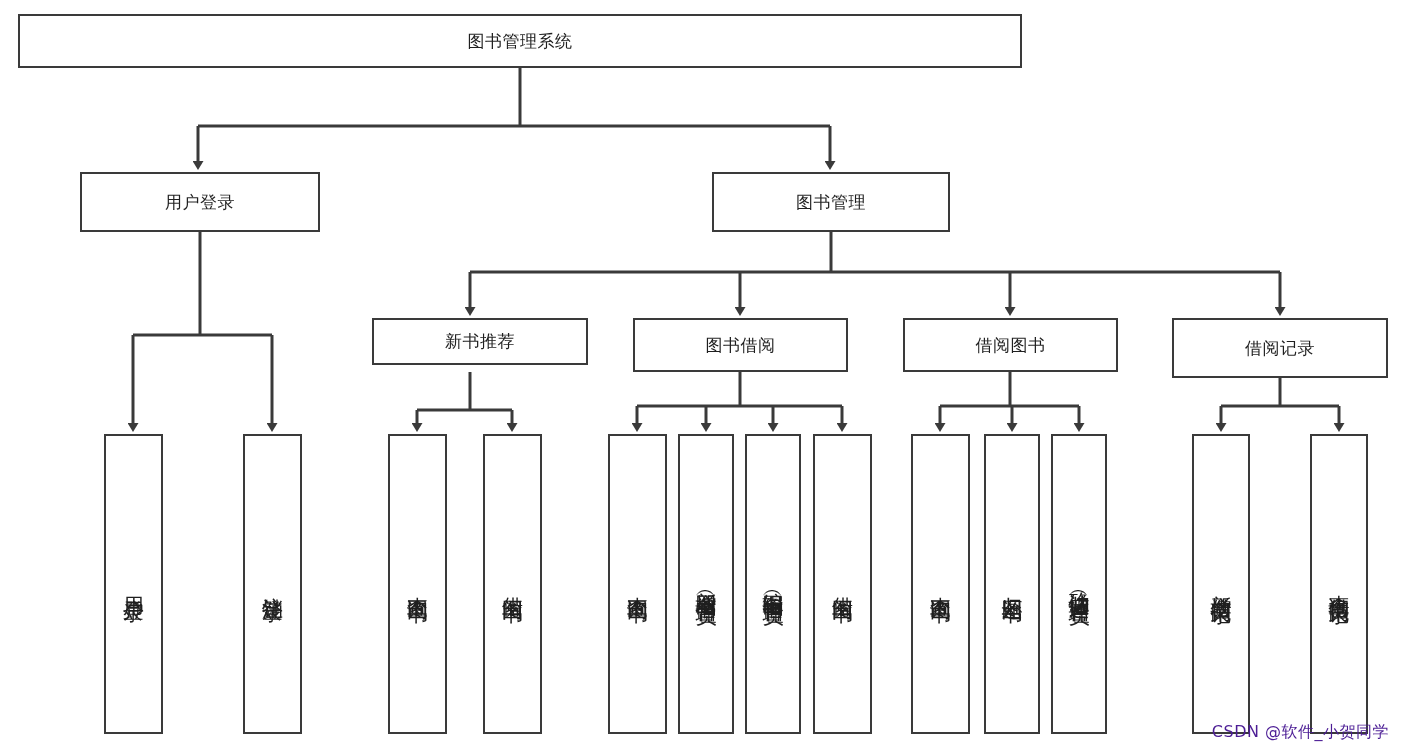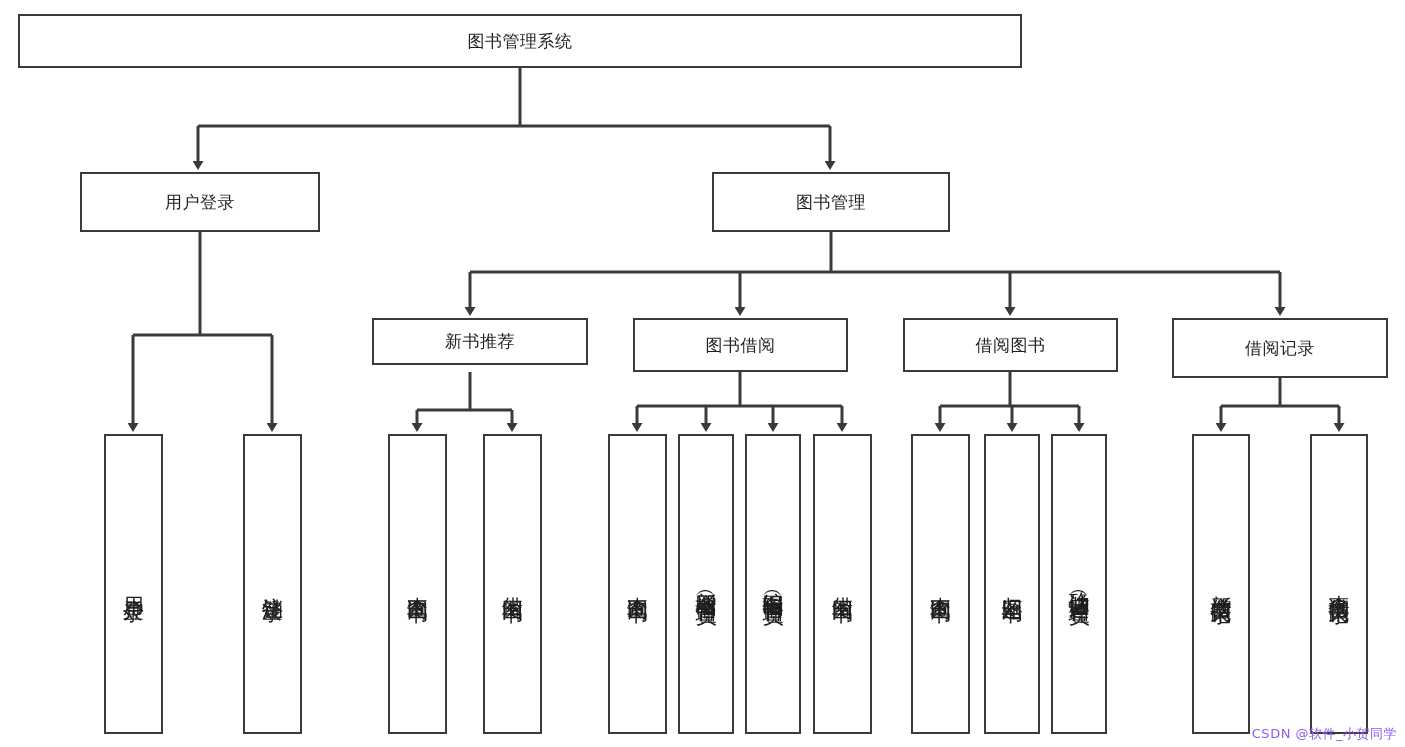--- a/index.html
+++ b/index.html
@@ -54,24 +54,24 @@
   }
   .node.v .vtext {
     writing-mode: vertical-rl;
     text-orientation: upright;
     display: block;
     white-space: nowrap;
   }
   .root-node { font-size: 22px; }
   .watermark {
     position: absolute;
-    right: 8px;
+    right: 16px;
     bottom: 4px;
-    font-size: 13px;
-    color: #8b5cf6;
+    font-size: 16px;
+    color: #4c1d95;
     letter-spacing: 0.5px;
     white-space: nowrap;
     user-select: none;
   }
 </style>
 </head>
 <body>
 
 <div id="canvas">
 

